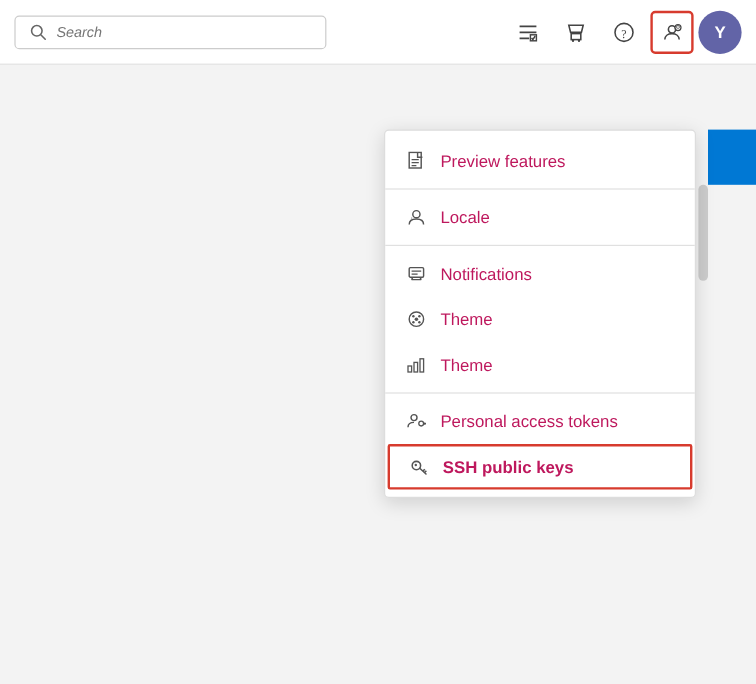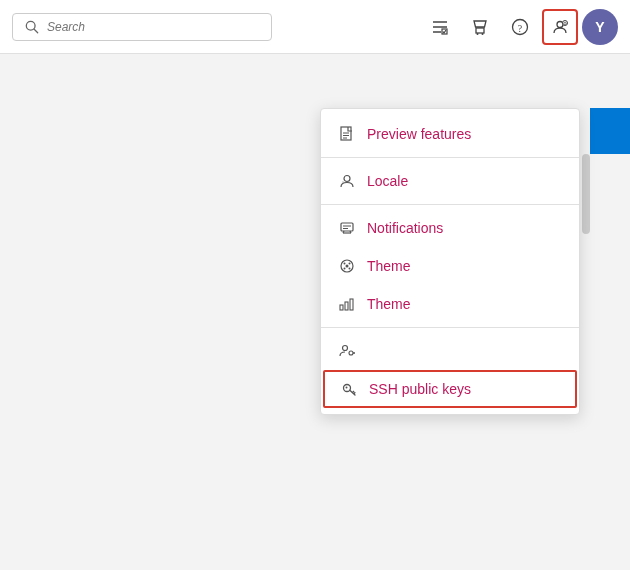--- a/index.html
+++ b/index.html
@@ -145,20 +145,21 @@
       align-items: center;
       justify-content: center;
       color: #555;
     }
 
     .menu-item.highlighted {
       border: 2px solid #d73b2e;
       border-radius: 2px;
       margin: 0 2px;
       padding: 7px 14px;
+      font-weight: bold;
     }
 
     
     .scrollbar-track {
       position: absolute;
       right: 40px;
       top: 100px;
       width: 8px;
       height: 80px;
       background: #ccc;
@@ -308,20 +309,21 @@
     <div class="menu-item">
       <span class="menu-icon">
         <svg width="16" height="16" viewBox="0 0 16 16" fill="none">
           <circle cx="6" cy="5" r="2.5" stroke="#555" stroke-width="1.2"></circle>
           <path d="M1 13c0-2.5 2-4 5-4" stroke="#555" stroke-width="1.2" fill="none"></path>
           <circle cx="12" cy="10" r="2" stroke="#555" stroke-width="1.1"></circle>
           <line x1="14" y1="10" x2="16" y2="10" stroke="#555" stroke-width="1.1"></line>
           <line x1="15" y1="9" x2="15" y2="11" stroke="#555" stroke-width="1.1"></line>
         </svg>
       </span>
+      <span>Personal access tokens</span>
     </div>
 
     <div class="menu-item highlighted">
       <span class="menu-icon">
         <svg width="16" height="16" viewBox="0 0 16 16" fill="none">
           <circle cx="6" cy="7" r="3.5" stroke="#555" stroke-width="1.3"></circle>
           <line x1="8.8" y1="9.2" x2="14" y2="14" stroke="#555" stroke-width="1.3" stroke-linecap="round"></line>
           <line x1="11.5" y1="11.5" x2="13" y2="10" stroke="#555" stroke-width="1.3"></line>
           <line x1="12.8" y1="12.8" x2="14.3" y2="11.3" stroke="#555" stroke-width="1.3"></line>
           <circle cx="5.5" cy="6.5" r="1" fill="#555"></circle>

